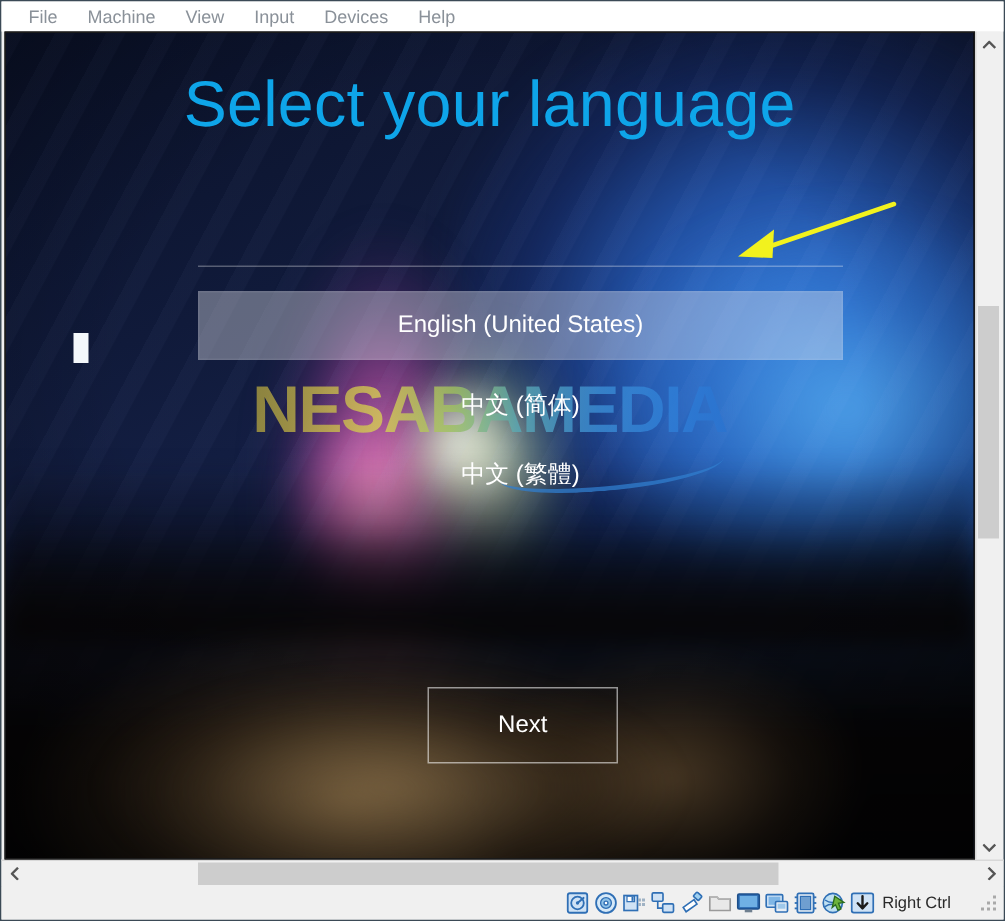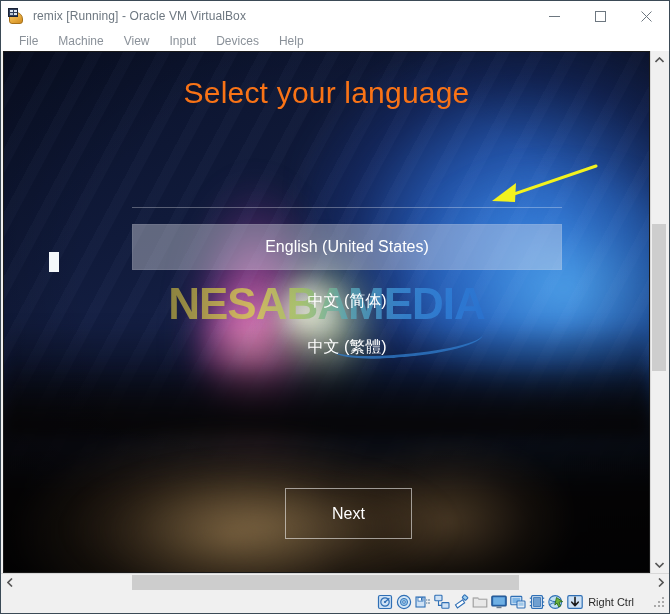--- a/index.html
+++ b/index.html
@@ -222,22 +222,22 @@
   .guest-ui {
     position: absolute;
     inset: 0;
     z-index: 5;
   }
   .oobe-title {
     position: absolute;
     left: 0; right: 0;
     top: 24px;
     text-align: center;
-    color: #f97316;
-    font-size: 30px;
+    color: #0ea5e9;
+    font-size: 43px;
     font-weight: 400;
     letter-spacing: 0.2px;
     white-space: nowrap;
   }
   .oobe-divider {
     position: absolute;
     left: 128px;
     top: 155px;
     width: 430px;
     height: 1px;
@@ -418,46 +418,20 @@
     position: absolute;
     width: 2px; height: 2px;
     background: #a9a9a9;
   }
 </style>
 </head>
 <body>
 
 <div class="vbox-window">
 
-  <div class="titlebar">
-    <div class="title-icon">
-      <div class="vb-box"></div>
-      <div class="vb-mon"></div>
-    </div>
-    <div class="title-text">remix [Running] - Oracle VM VirtualBox</div>
-
-    <div class="win-controls">
-      <div class="win-btn">
-        <svg width="11" height="11" viewBox="0 0 11 11">
-            <line x1="0" y1="5.5" x2="11" y2="5.5" stroke="#6d7780" stroke-width="1"></line>
-          </svg>
-      </div>
-      <div class="win-btn">
-        <svg width="11" height="11" viewBox="0 0 11 11">
-            <rect x="0.5" y="0.5" width="10" height="10" fill="none" stroke="#6d7780" stroke-width="1"></rect>
-          </svg>
-      </div>
-      <div class="win-btn">
-        <svg width="11" height="11" viewBox="0 0 11 11">
-            <line x1="0.5" y1="0.5" x2="10.5" y2="10.5" stroke="#6d7780" stroke-width="1"></line>
-            <line x1="10.5" y1="0.5" x2="0.5" y2="10.5" stroke="#6d7780" stroke-width="1"></line>
-          </svg>
-      </div>
-    </div>
-  </div>
 
   <div class="menubar">
     <div class="menu-item">File</div>
     <div class="menu-item">Machine</div>
     <div class="menu-item">View</div>
     <div class="menu-item">Input</div>
     <div class="menu-item">Devices</div>
     <div class="menu-item">Help</div>
   </div>
 

